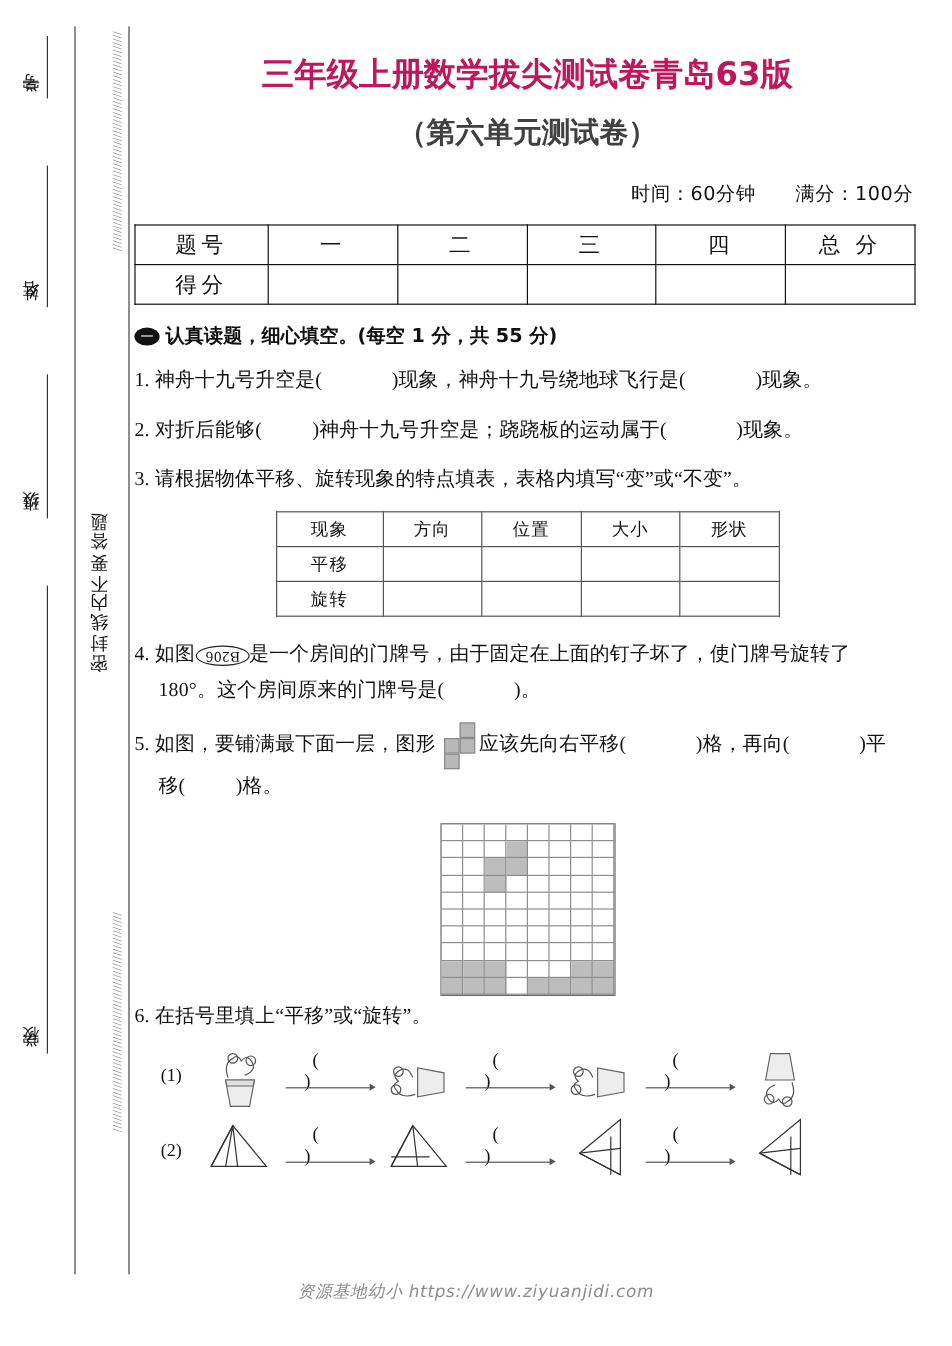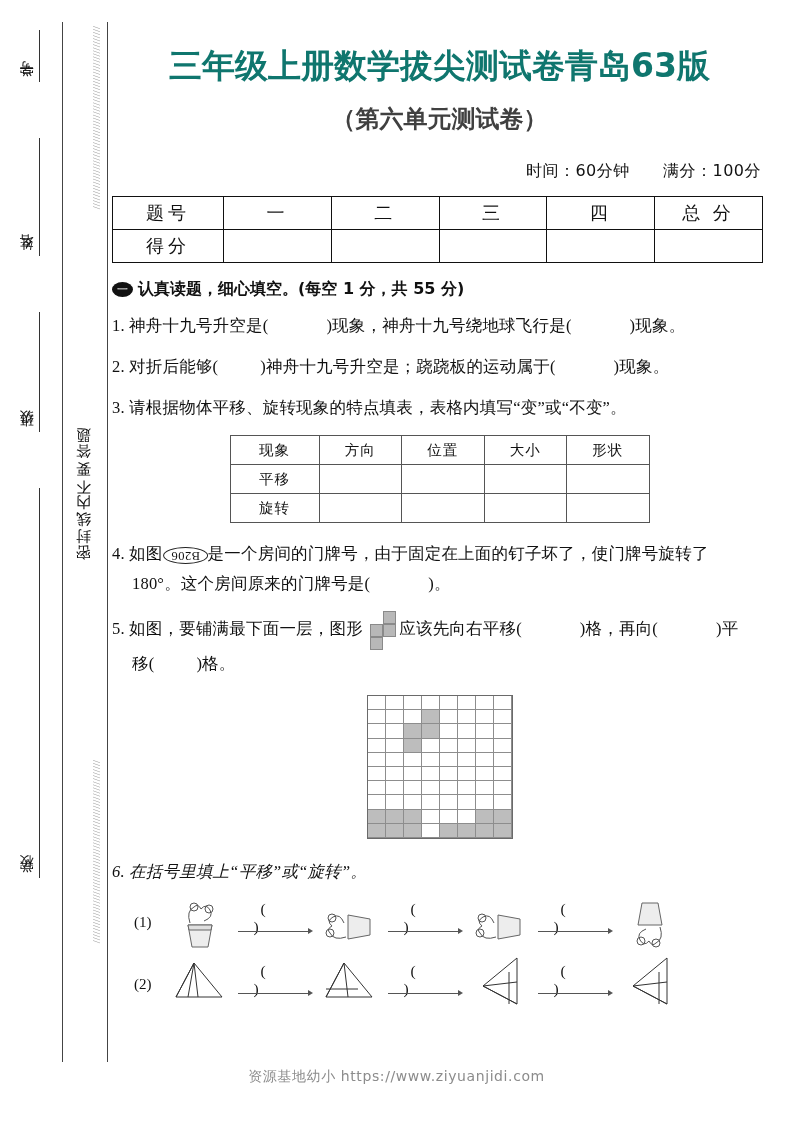--- a/index.html
+++ b/index.html
@@ -97,25 +97,25 @@
   .content {
     position: absolute;
     left: 112px;
     top: 30px;
     width: 655px;
   }
 
   .title {
     font-family: "DejaVu Sans", "Liberation Sans", sans-serif;
     font-weight: bold;
-    font-size: 33px;
+    font-size: 27px;
     text-align: center;
     letter-spacing: 0px;
     margin-top: 14px;
-    color: #0f766e;
+    color: #be185d;
   }
   .subtitle {
     font-family: "DejaVu Sans", "Liberation Sans", sans-serif;
     font-weight: bold;
     font-size: 24px;
     text-align: center;
     margin-top: 14px;
     color: #404040;
   }
   .meta-line {
@@ -296,20 +296,21 @@
   .footer {
     position: absolute;
     left: 0;
     top: 1068px;
     width: 793px;
     text-align: center;
     font-size: 14px;
     color: #8c8c8c;
     font-family: "DejaVu Sans", "Liberation Sans", sans-serif;
     letter-spacing: 0.6px;
+    font-style: italic;
   }
 </style>
 </head>
 <body>
 
 <div class="page">
 
   <div class="margin-outer">
     <div class="vrule" style="top:0px;height:52px;"></div>
     <div class="vlabel" style="top:52px;">学号</div>
@@ -504,21 +505,21 @@
           <div class="on" style="background: rgb(189, 189, 189);"></div>
           <div class="on" style="background: rgb(189, 189, 189);"></div>
           <div></div>
           <div class="on" style="background: rgb(189, 189, 189);"></div>
           <div class="on" style="background: rgb(189, 189, 189);"></div>
           <div class="on" style="background: rgb(189, 189, 189);"></div>
           <div class="on" style="background: rgb(189, 189, 189);"></div>
         </div>
     </div>
 
-    <div class="q" style="margin-top:18px;font-style:italic;">
+    <div class="q" style="margin-top:2px;">
       <span>6.</span>
       <span>在括号里填上“平移”或“旋转”。</span>
     </div>
 
     <div class="figrow">
       <span class="rowlabel">(1)</span>
 
       <span class="figslot">
         <svg width="64" height="60" viewBox="0 0 64 60">
           <path d="M22 30 Q18 18 26 14 Q30 10 33 16 Q38 10 42 17 Q46 24 36 28" fill="none" stroke="#555" stroke-width="1"></path>

